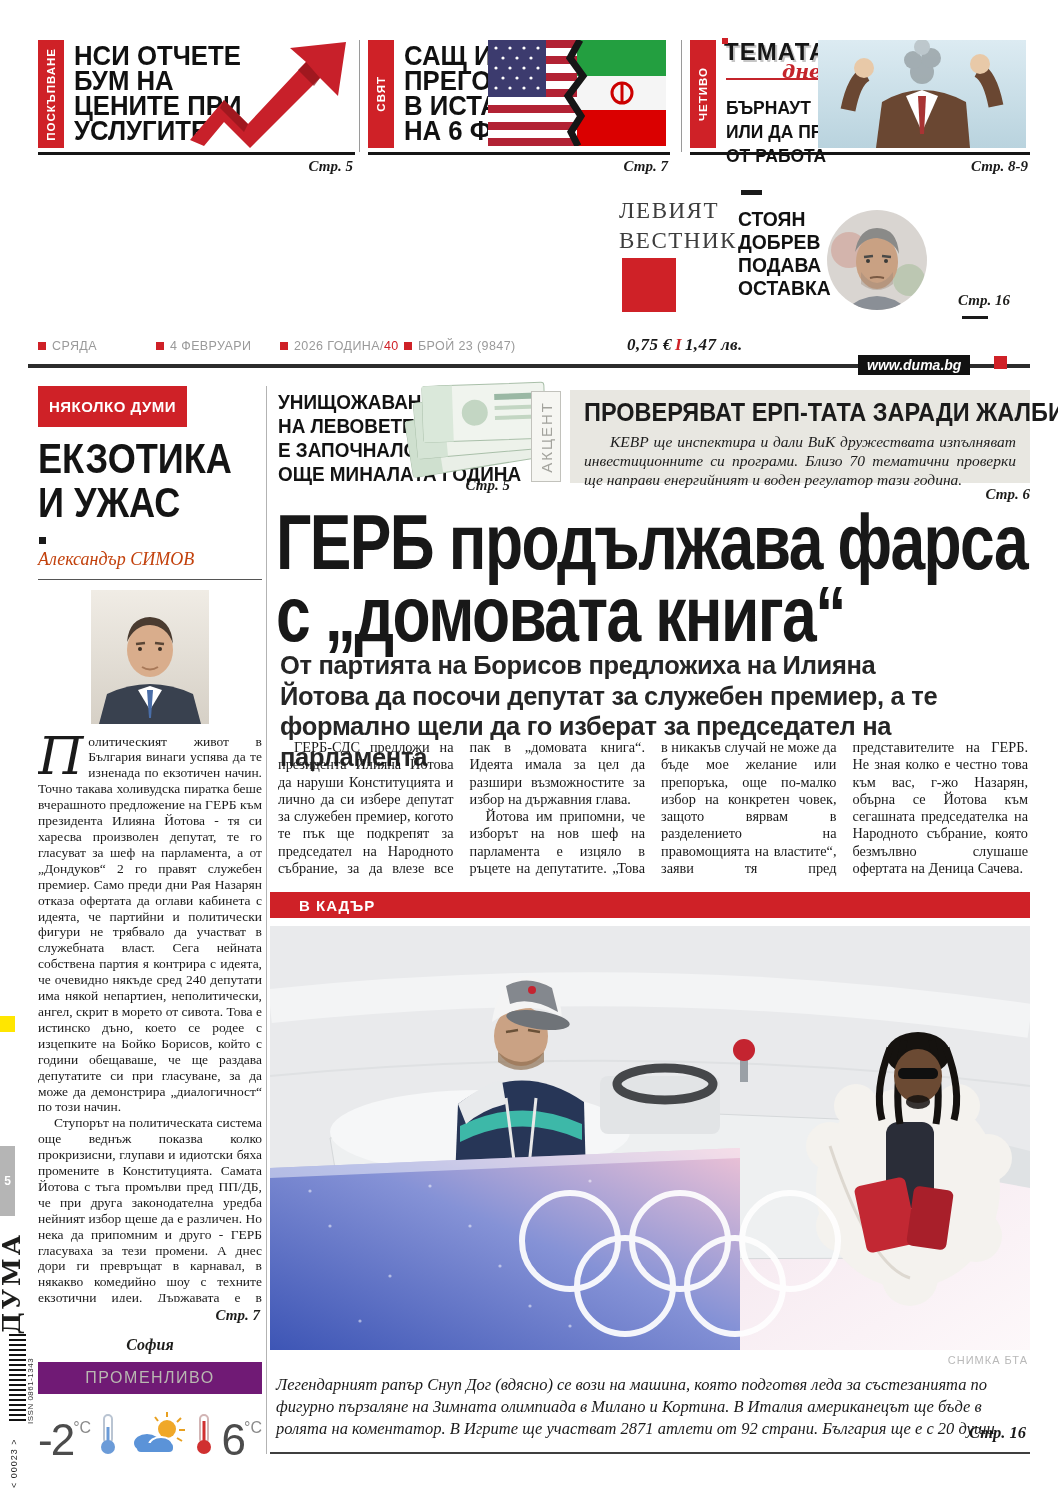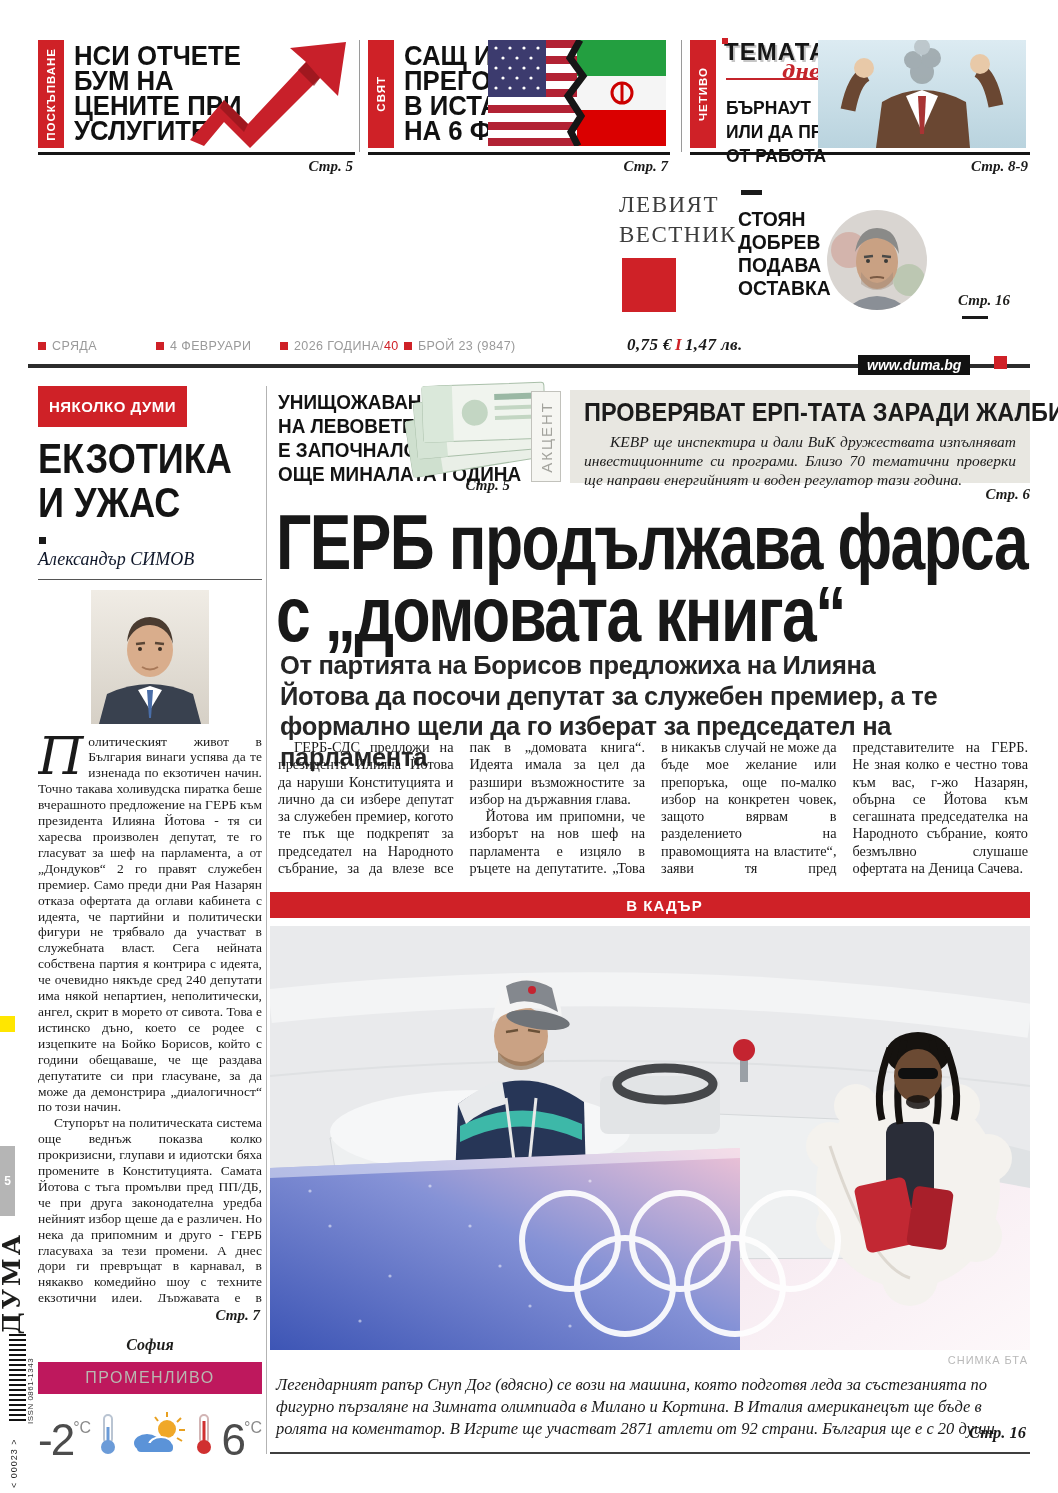--- a/index.html
+++ b/index.html
@@ -21,21 +21,21 @@
   .vdiv{position:absolute;top:40px;height:112px;width:1px;background:#9a9a9a;}
   .brand{position:absolute;left:34px;top:-2px;width:130px;}
   .brand-main{font:700 24px "Liberation Sans",sans-serif;letter-spacing:1px;color:#161616;text-shadow:2px 2px 0 #c6c6c6;}
   .brand-sq{position:absolute;left:-2px;top:0;width:6px;height:6px;background:var(--red);}
   .brand-script{position:absolute;left:58px;top:22px;font:italic 700 19px "DejaVu Serif",serif;color:#c4242b;}
   .brand-rule{position:absolute;left:2px;top:40px;width:110px;height:2px;background:#c4242b;}
 
   
   .logo{position:absolute;left:28px;top:172px;font:700 160px/140px "DejaVu Serif",serif;letter-spacing:5px;color:#2e2e2e;text-shadow:5px 4px 0 #c3c3c3;}
   .logo sup{font-size:30px;vertical-align:90px;letter-spacing:0;color:#555;text-shadow:none;margin-left:2px;}
-  .tagline{position:absolute;left:619px;top:190px;font:400 23px/30px "Liberation Serif",serif;letter-spacing:1.5px;color:#3d3d3d;}
+  .tagline{position:absolute;left:619px;top:196px;font:400 23px/30px "Liberation Serif",serif;letter-spacing:1.5px;color:#3d3d3d;}
   .mast-redsq{position:absolute;left:622px;top:258px;width:54px;height:54px;background:var(--red);}
   .mast-dash{position:absolute;left:741px;top:190px;width:21px;height:5px;background:#1a1a1a;}
   .promo-title{position:absolute;left:738px;top:207px;}
   .promo-title div{font:700 21px/23px "Liberation Sans",sans-serif;color:#111;transform:scaleX(.92);transform-origin:0 50%;white-space:nowrap;}
   .promo-avatar{position:absolute;left:827px;top:210px;width:100px;height:100px;border-radius:50%;overflow:hidden;}
   .promo-page{position:absolute;left:900px;top:292px;width:110px;text-align:right;font:700 italic 15px "Liberation Serif",serif;}
   .promo-underline{position:absolute;left:962px;top:316px;width:26px;height:3px;background:#1a1a1a;}
 
   
   .infobar{position:absolute;left:38px;top:339px;width:992px;height:18px;font-size:12.5px;color:#9a9a9a;letter-spacing:.4px;}
@@ -48,29 +48,29 @@
   .mast-rule{position:absolute;left:28px;top:364px;width:1002px;height:4px;background:#2c2c2c;}
   .site{position:absolute;left:858px;top:355px;background:#121212;color:#fff;font:700 italic 14px "Liberation Sans",sans-serif;padding:2px 9px;z-index:3;}
   .site-sq{position:absolute;left:994px;top:356px;width:13px;height:13px;background:var(--red);z-index:3;}
 
   
   .leftcol{position:absolute;left:38px;top:386px;width:224px;height:1076px;display:flex;flex-direction:column;}
   .badge{align-self:flex-start;background:var(--red);color:#fff;font:700 15px "Liberation Sans",sans-serif;letter-spacing:.5px;padding:12px 11px;}
   .op-title{margin-top:10px;}
   .op-title div{font:700 42px/44px "Liberation Sans",sans-serif;color:#141414;transform:scaleX(.86);transform-origin:0 50%;white-space:nowrap;}
   .op-bullet{width:7px;height:7px;background:#1a1a1a;margin:12px 0 5px 1px;}
-  .op-author{font:italic 18px "Liberation Serif",serif;color:#0f172a;}
+  .op-author{font:italic 18px "Liberation Serif",serif;color:#c2410c;}
   .op-hr{border-top:1.5px solid #555;margin:9px 0 10px;}
   .op-photo{align-self:center;width:118px;height:134px;margin-bottom:10px;}
   .op-article{flex:1 1 auto;overflow:hidden;font:13.5px/15.9px "Liberation Serif",serif;text-align:justify;color:#1a1a1a;}
   .op-article .drop{float:left;font:italic 52px/41px "DejaVu Serif",serif;padding:2px 5px 0 0;color:#1a1a1a;}
   .op-article .p2{text-indent:16px;}
   .op-page{text-align:right;font:700 italic 15px "Liberation Serif",serif;margin:5px 2px 12px 0;}
   .wx-city{text-align:center;font:700 italic 16px "Liberation Serif",serif;}
-  .wx-cond{background:#be185d;color:#b9b8b1;text-align:center;font-size:16px;letter-spacing:1.5px;padding:7px 0;margin:8px 0 12px;}
+  .wx-cond{background:#701a75;color:#b9b8b1;text-align:center;font-size:16px;letter-spacing:1.5px;padding:7px 0;margin:8px 0 12px;}
   .wx-row{display:flex;align-items:center;justify-content:space-between;}
   .wx-temp{font:400 44px/44px "Liberation Sans",sans-serif;color:#4c4c4c;letter-spacing:-2px;}
   .wx-temp sup{font-size:16px;color:#8a8a8a;letter-spacing:0;vertical-align:22px;}
 
   
   .edge-yellow{position:absolute;left:0;top:1016px;width:15px;height:16px;background:#ffe600;}
   .edge-tab{position:absolute;left:0;top:1146px;width:15px;height:70px;background:#b5b5b5;display:flex;align-items:center;justify-content:center;color:#fff;font:700 12px "Liberation Sans",sans-serif;}
   .edge-duma{position:absolute;left:-3px;top:1228px;height:110px;display:flex;align-items:center;}
   .edge-duma span{writing-mode:vertical-rl;transform:rotate(180deg);font:700 25px "DejaVu Serif",serif;letter-spacing:3px;color:#1d1d1b;}
   .edge-barcode{position:absolute;left:9px;top:1334px;width:17px;height:88px;background:repeating-linear-gradient(180deg,#111 0 2px,#fff 2px 5px);}
@@ -94,21 +94,21 @@
   .akc-page{position:absolute;left:930px;top:486px;width:100px;text-align:right;font:700 italic 15px "Liberation Serif",serif;}
 
   
   .headline{position:absolute;left:276px;top:510px;}
   .headline div{font:700 78px/65px "Liberation Sans",sans-serif;letter-spacing:-2px;color:#181818;transform:scaleX(.8);transform-origin:0 50%;white-space:nowrap;margin-bottom:7px;}
   .subhead{position:absolute;left:280px;top:650px;width:660px;font:700 25.5px/30.5px "Liberation Sans",sans-serif;color:#262626;letter-spacing:-.3px;}
   .bodycols{position:absolute;left:278px;top:739px;width:750px;height:152px;column-count:4;column-gap:16px;font:14.3px/17.3px "Liberation Serif",serif;text-align:justify;color:#191919;overflow:hidden;}
   .bodycols p{text-indent:16px;}
 
   
-  .kadar{position:absolute;left:270px;top:892px;width:760px;height:26px;background:var(--red);display:flex;align-items:center;justify-content:center;padding-left:29px;}
+  .kadar{position:absolute;left:270px;top:892px;width:760px;height:26px;background:var(--red);display:flex;align-items:center;justify-content:flex-start;padding-left:29px;}
   .kadar span{color:#fff;font:700 15px "Liberation Sans",sans-serif;letter-spacing:1px;}
   .mainphoto{position:absolute;left:270px;top:926px;width:760px;height:424px;}
   .credit{position:absolute;left:270px;top:1354px;width:758px;text-align:right;font-size:11px;color:#b9b9b9;letter-spacing:1px;}
   .caption{position:absolute;left:276px;top:1374px;width:752px;height:72px;font:italic 16.5px/22px "Liberation Serif",serif;color:#1a1a1a;}
   .caption .cap-page{position:absolute;right:2px;bottom:2px;font-weight:700;}
   .bottom-rule{position:absolute;left:270px;top:1452px;width:760px;height:2px;background:#3f3f3f;}
 </style>
 </head>
 <body>
 

